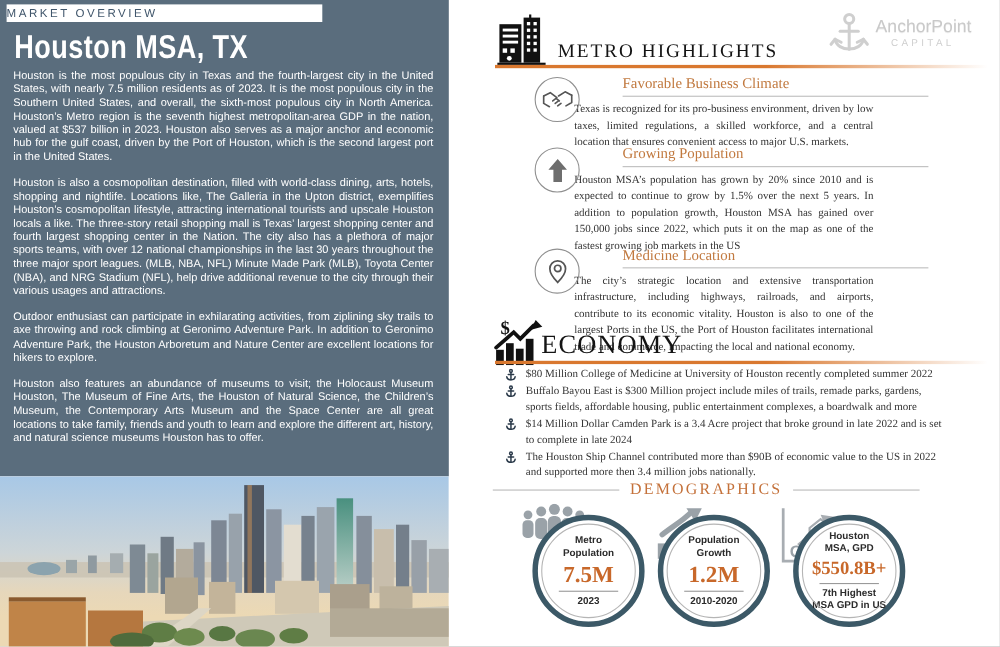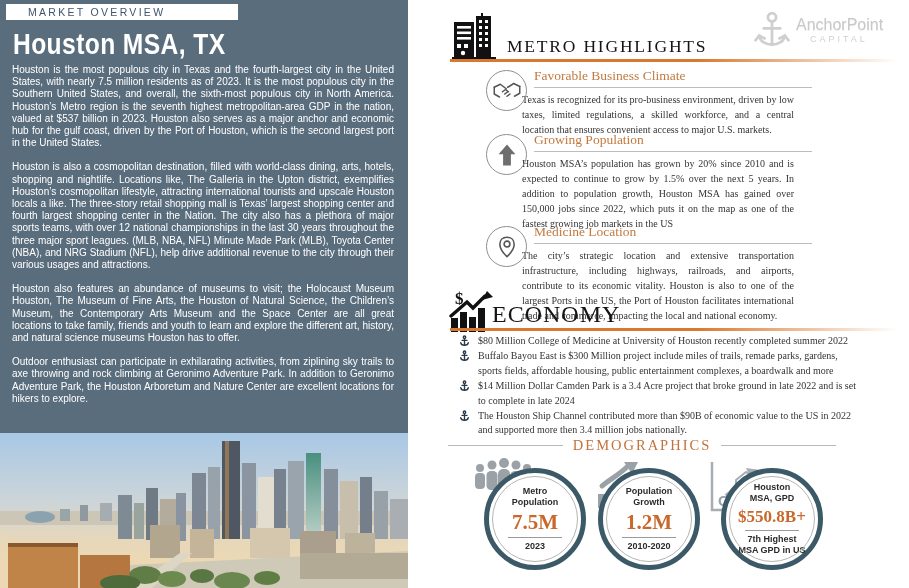--- a/index.html
+++ b/index.html
@@ -8,22 +8,22 @@
     position:relative; width:909px; height:588px; background:#ffffff;
     overflow:hidden; font-family:"Liberation Serif", serif;
   }
 
   
   .left-panel {
     position:absolute; left:0; top:0; width:408px; height:433px;
     background:#5a6d7d;
   }
   .mo-box {
-    position:absolute; left:6px; top:4px; width:232px; height:16px;
-    background:#ffffff; display:flex; align-items:center; padding-left:22px;
+    position:absolute; left:6px; top:4px; width:287px; height:16px;
+    background:#ffffff; display:flex; align-items:center; padding-left:0;
   }
   .mo-box span {
     font-family:"Liberation Sans", sans-serif; font-size:10.5px;
     letter-spacing:2.3px; color:#40566b;
   }
   .panel-title {
     position:absolute; left:13px; top:27px; color:#ffffff;
     font-family:"Liberation Sans", sans-serif; font-weight:700;
     font-size:30px; letter-spacing:0.5px;
     transform:scaleX(0.82); transform-origin:left center; white-space:nowrap;
@@ -64,21 +64,21 @@
   .rule-1 { left:450px; top:59px; width:448px; }
   .rule-2 { left:450px; top:328px; width:448px; }
 
   .mh-section { position:absolute; left:450px; width:440px; }
   .sec-circle {
     position:absolute; left:36px; top:2px; width:41px; height:41px;
     border:1.2px solid #8f8f8f; border-radius:50%;
     display:flex; align-items:center; justify-content:center;
   }
   .sec-heading {
-    margin-left:84px; width:278px; font-size:13.5px; color:#c1793f;
+    margin-left:116px; width:278px; font-size:13.5px; color:#c1793f;
     padding-bottom:3px; border-bottom:1px solid #bdbdbd;
   }
   .sec-body {
     margin-left:72px; width:272px; margin-top:4px;
     font-size:10px; line-height:15px; color:#343434; text-align:justify;
   }
   .s1 { top:68px; } .s2 { top:132px; } .s3 { top:224px; }
 
   
   .eco-icon { position:absolute; left:449px; top:290px; }
@@ -133,22 +133,22 @@
 <div class="page">
 
   <div class="left-panel">
     <div class="mo-box">
       <span>MARKET OVERVIEW</span>
     </div>
     <div class="panel-title">Houston MSA, TX</div>
     <div class="panel-paras">
       <p>Houston is the most populous city in Texas and the fourth-largest city in the United States, with nearly 7.5 million residents as of 2023. It is the most populous city in the Southern United States, and overall, the sixth-most populous city in North America. Houston’s Metro region is the seventh highest metropolitan-area GDP in the nation, valued at $537 billion in 2023. Houston also serves as a major anchor and economic hub for the gulf coast, driven by the Port of Houston, which is the second largest port in the United States.</p>
       <p>Houston is also a cosmopolitan destination, filled with world-class dining, arts, hotels, shopping and nightlife. Locations like, The Galleria in the Upton district, exemplifies Houston’s cosmopolitan lifestyle, attracting international tourists and upscale Houston locals a like. The three-story retail shopping mall is Texas’ largest shopping center and fourth largest shopping center in the Nation. The city also has a plethora of major sports teams, with over 12 national championships in the last 30 years throughout the three major sport leagues. (MLB, NBA, NFL) Minute Made Park (MLB), Toyota Center (NBA), and NRG Stadium (NFL), help drive additional revenue to the city through their various usages and attractions.</p>
+      <p>Outdoor enthusiast can participate in exhilarating activities, from ziplining sky trails to axe throwing and rock climbing at Geronimo Adventure Park. In addition to Geronimo Adventure Park, the Houston Arboretum and Nature Center are excellent locations for hikers to explore.</p>
       <p>Houston also features an abundance of museums to visit; the Holocaust Museum Houston, The Museum of Fine Arts, the Houston of Natural Science, the Children’s Museum, the Contemporary Arts Museum and the Space Center are all great locations to take family, friends and youth to learn and explore the different art, history, and natural science museums Houston has to offer.</p>
-      <p>Outdoor enthusiast can participate in exhilarating activities, from ziplining sky trails to axe throwing and rock climbing at Geronimo Adventure Park. In addition to Geronimo Adventure Park, the Houston Arboretum and Nature Center are excellent locations for hikers to explore.</p>
     </div>
   </div>
 
   <div class="photo">
     <svg width="408" height="155" viewBox="0 0 408 155">
       <defs>
         <linearGradient id="sky" x1="0" y1="0" x2="0" y2="1">
           <stop offset="0" stop-color="#a8c8e6"></stop>
           <stop offset="0.45" stop-color="#cdd5d8"></stop>
           <stop offset="0.68" stop-color="#e6d7bb"></stop>

